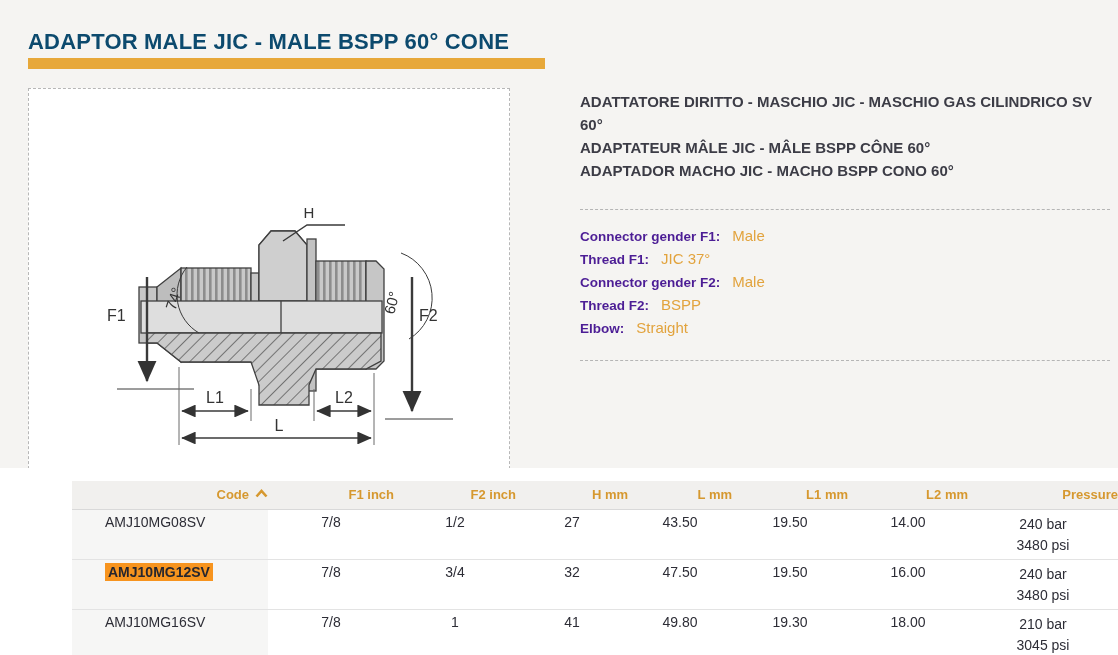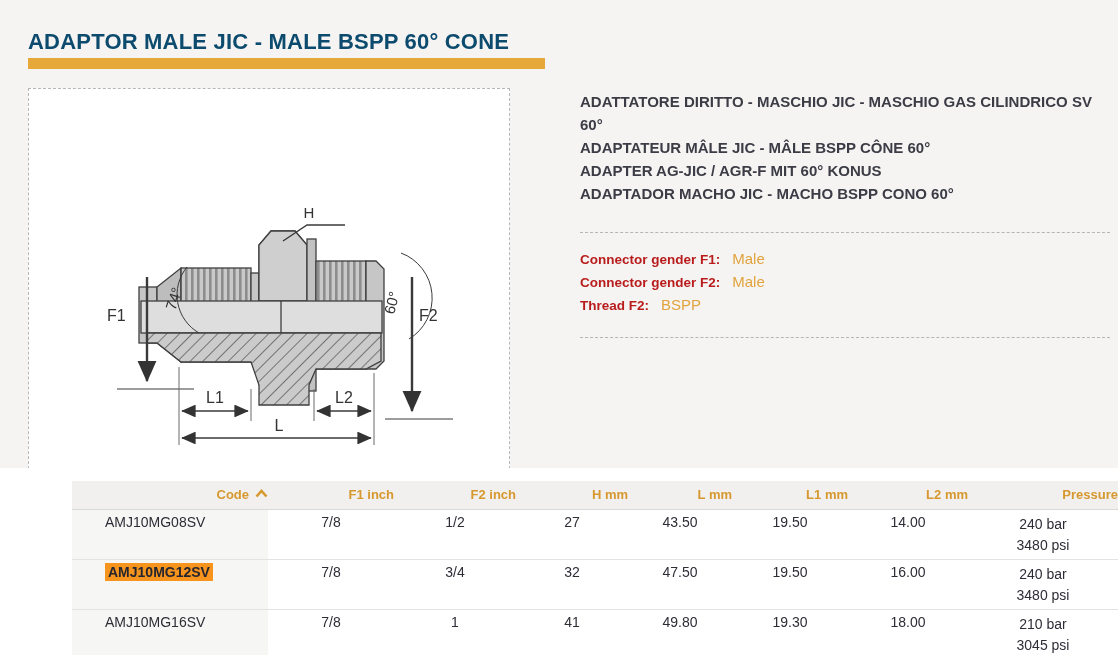--- a/index.html
+++ b/index.html
@@ -20,21 +20,21 @@
     background:#ffffff; border:1px dashed #b7b7b7;
   }
 
   .right-col { position:absolute; left:580px; top:90px; width:530px; }
   .desc-line { font-size:15px; color:#3c3c46; line-height:23px;font-weight:bold; }
   .dashed-sep { border-top:1px dashed #b5b5b5; height:0; }
   .sep-1 { margin-top:27px; }
   .sep-2 { margin-top:10px; }
   .spec-list { margin-top:17px; margin-bottom:18px; }
   .spec-row { height:23px; display:flex; align-items:baseline; }
-  .spec-label { font-size:13.5px; font-weight:bold; color:#b91c1c; }
+  .spec-label { font-size:13.5px; font-weight:bold; color:#4c1d95; }
   .spec-value { font-size:15px; color:#e2a33d; margin-left:12px; }
 
   .table-panel {
     position:absolute; left:0; top:468px; width:1118px; height:187px;
     background:#ffffff;
   }
   table.parts {
     position:absolute; left:72px; top:13px; width:1046px;
     border-collapse:collapse; table-layout:fixed;
   }
@@ -130,37 +130,44 @@
       <text x="186" y="314" text-anchor="middle" font-size="16">L1</text>
       <text x="315" y="314" text-anchor="middle" font-size="16">L2</text>
       <text x="250" y="342" text-anchor="middle" font-size="16">L</text>
     </g>
   </svg>
 </div>
 
 <div class="right-col">
   <div class="desc-line">ADATTATORE DIRITTO - MASCHIO JIC - MASCHIO GAS CILINDRICO SV 60°</div>
   <div class="desc-line">ADAPTATEUR MÂLE JIC - MÂLE BSPP  CÔNE 60°</div>
-  <div class="desc-line">ADAPTER AG-JIC / AGR-F MIT 60° KONUS</div>
   <div class="desc-line">ADAPTADOR MACHO JIC - MACHO BSPP  CONO 60°</div>
 
   <div class="dashed-sep sep-1"></div>
 
   <div class="spec-list">
     <div class="spec-row">
       <span class="spec-label">Connector gender F1:</span>
       <span class="spec-value">Male</span>
     </div>
     <div class="spec-row">
+      <span class="spec-label">Thread F1:</span>
+      <span class="spec-value">JIC 37°</span>
+    </div>
+    <div class="spec-row">
       <span class="spec-label">Connector gender F2:</span>
       <span class="spec-value">Male</span>
     </div>
     <div class="spec-row">
       <span class="spec-label">Thread F2:</span>
       <span class="spec-value">BSPP</span>
+    </div>
+    <div class="spec-row">
+      <span class="spec-label">Elbow:</span>
+      <span class="spec-value">Straight</span>
     </div>
   </div>
 
   <div class="dashed-sep sep-2"></div>
 </div>
 
 <div class="table-panel">
   <table class="parts">
     <colgroup>
       <col style="width:196px">

